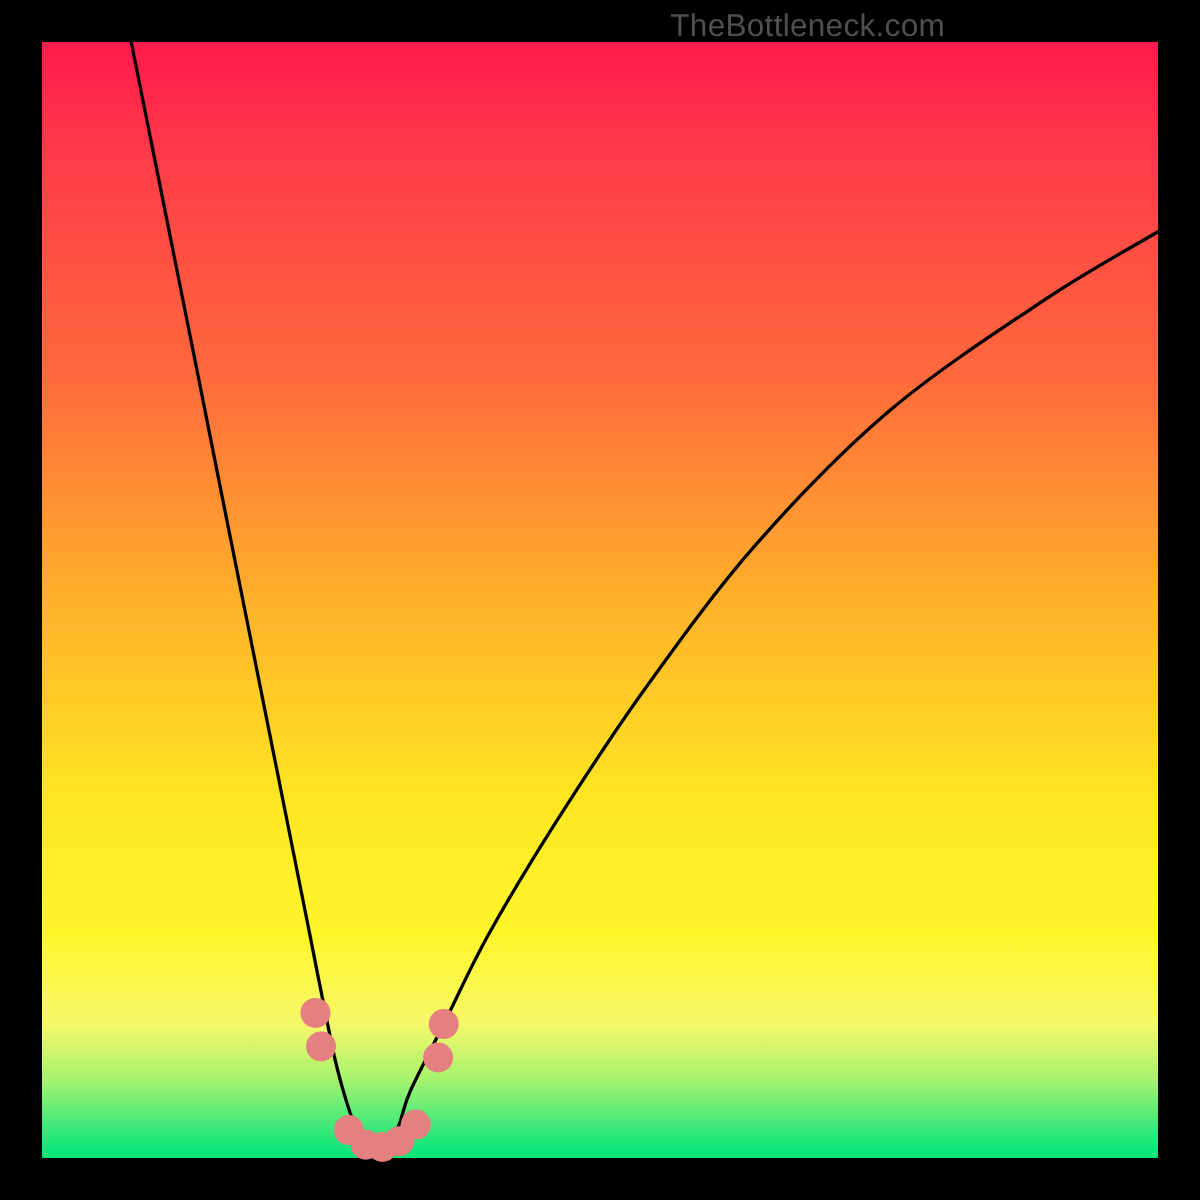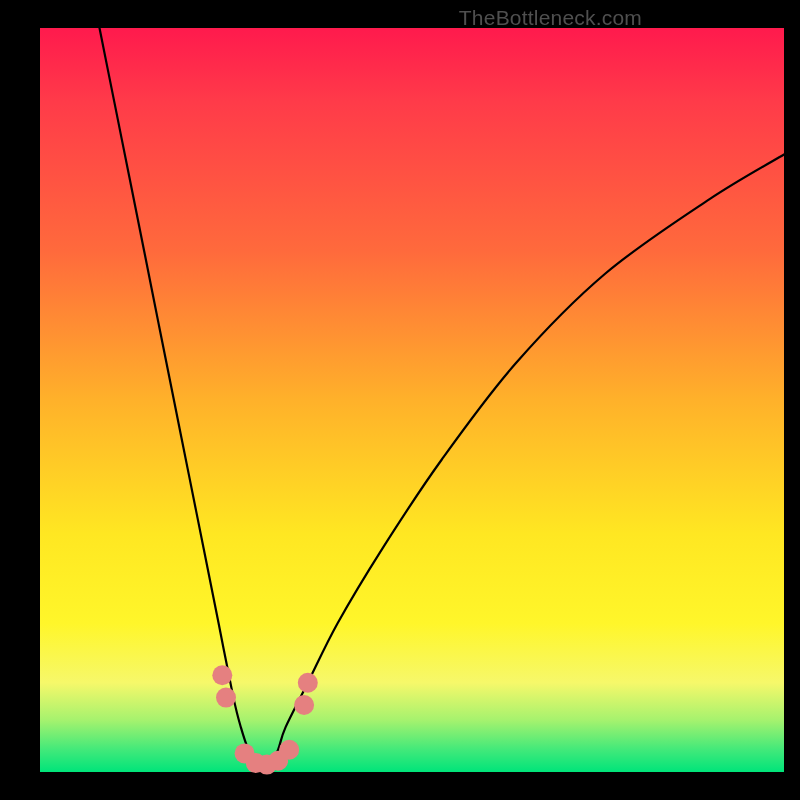--- a/index.html
+++ b/index.html
@@ -6,21 +6,21 @@
     margin: 0;
     padding: 0;
     width: 800px;
     height: 800px;
     background: #000;
     overflow: hidden;
     font-family: Arial, Helvetica, sans-serif;
   }
   .frame {
     position: absolute;
-    left: 12px;
+    left: 0;
     top: 0;
     width: 640px;
     height: 800px;
     background: #000;
   }
   .plot-area {
     position: absolute;
     left: 28px;
     top: 28px;
     width: 744px;

